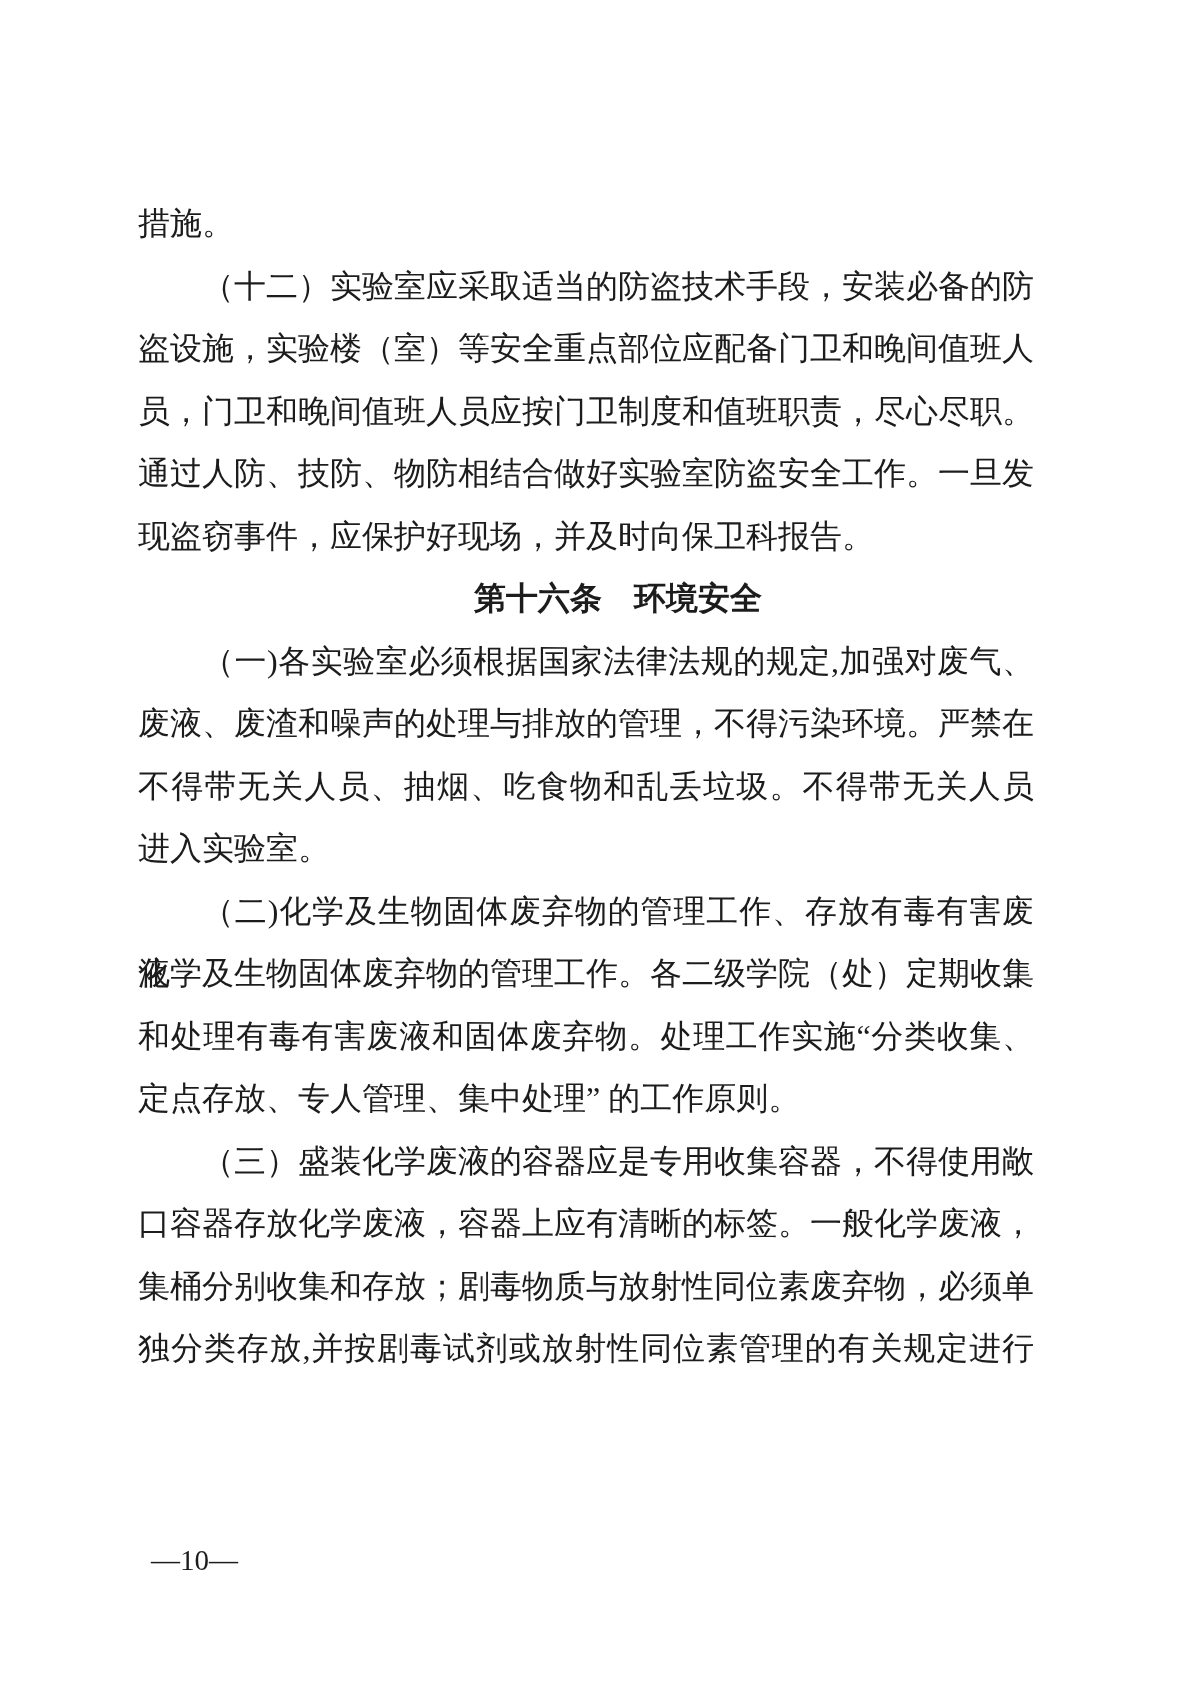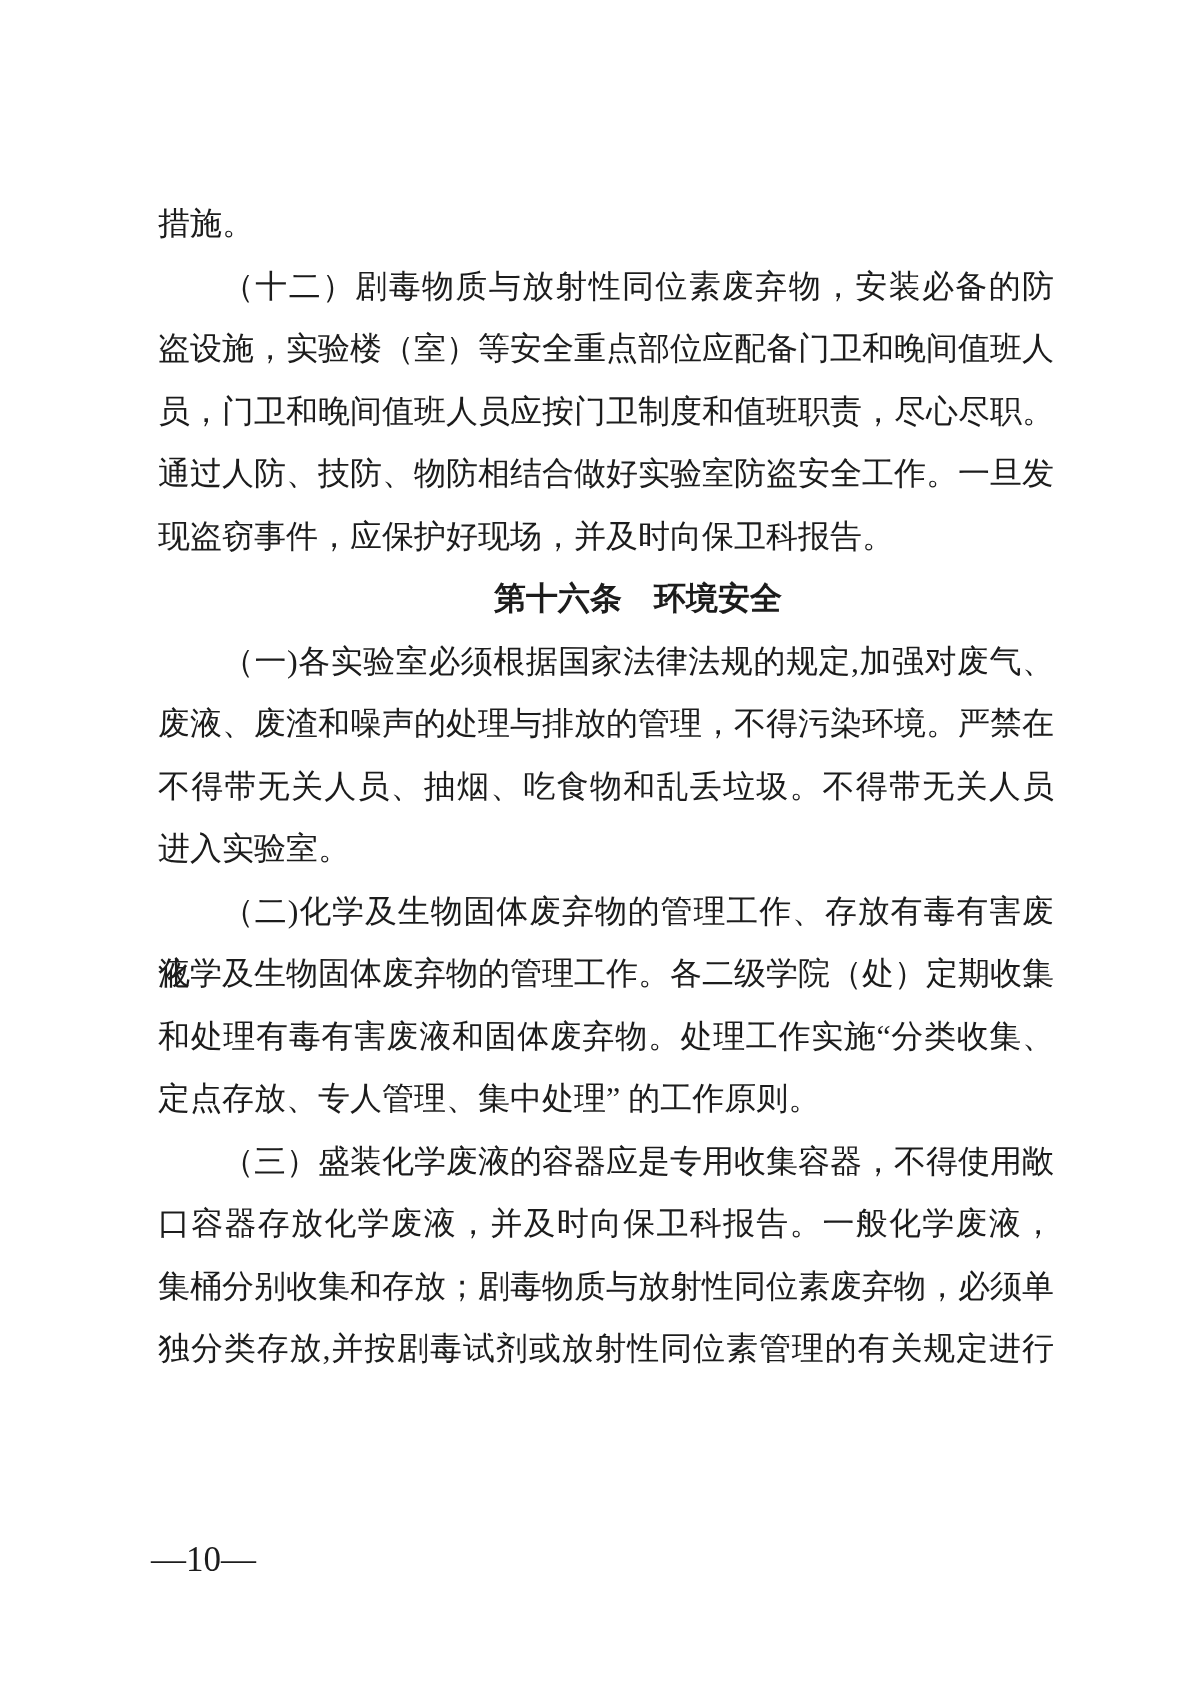--- a/index.html
+++ b/index.html
@@ -10,21 +10,21 @@
     font-family: "Liberation Serif", "DejaVu Serif", serif;
     color: #1c1c1c;
     overflow: hidden;
   }
   .page {
     position: absolute; inset: 0;
     background: #ffffff;
   }
   .body-text {
     position: absolute;
-    left: 158px;
+    left: 138px;
     top: 192px;
     width: 896px;
   }
   .line {
     height: 62.5px;
     line-height: 62.5px;
     font-size: 32px;
     letter-spacing: 0;
     text-align: left;
   }
@@ -35,44 +35,44 @@
   }
   
   .indent { text-indent: 64px; }
   .heading { font-weight: bold; text-align: center; }
   .footer {
     position: absolute;
     left: 151px;
     top: 1538px;
     height: 44px;
     line-height: 44px;
-    font-size: 35px;
+    font-size: 29px;
     color: #1c1c1c;
   }
 </style>
 </head>
 <body>
 
 <div class="page">
   <div class="body-text">
     <div class="line">措施。</div>
-    <div class="line fill indent">（十二）剧毒物质与放射性同位素废弃物，安装必备的防</div>
+    <div class="line fill indent">（十二）实验室应采取适当的防盗技术手段，安装必备的防</div>
     <div class="line fill">盗设施，实验楼（室）等安全重点部位应配备门卫和晚间值班人</div>
     <div class="line fill">员，门卫和晚间值班人员应按门卫制度和值班职责，尽心尽职。</div>
     <div class="line fill">通过人防、技防、物防相结合做好实验室防盗安全工作。一旦发</div>
     <div class="line">现盗窃事件，应保护好现场，并及时向保卫科报告。</div>
     <div class="line heading indent">第十六条　环境安全</div>
     <div class="line fill indent">（一)各实验室必须根据国家法律法规的规定,加强对废气、</div>
     <div class="line fill">废液、废渣和噪声的处理与排放的管理，不得污染环境。严禁在</div>
     <div class="line fill">不得带无关人员、抽烟、吃食物和乱丢垃圾。不得带无关人员</div>
     <div class="line">进入实验室。</div>
     <div class="line fill indent">（二)化学及生物固体废弃物的管理工作、存放有毒有害废液、</div>
     <div class="line fill">化学及生物固体废弃物的管理工作。各二级学院（处）定期收集</div>
     <div class="line fill">和处理有毒有害废液和固体废弃物。处理工作实施“分类收集、</div>
     <div class="line">定点存放、专人管理、集中处理” 的工作原则。</div>
     <div class="line fill indent">（三）盛装化学废液的容器应是专用收集容器，不得使用敞</div>
-    <div class="line fill">口容器存放化学废液，并及时向保卫科报告。一般化学废液，</div>
+    <div class="line fill">口容器存放化学废液，容器上应有清晰的标签。一般化学废液，</div>
     <div class="line fill">集桶分别收集和存放；剧毒物质与放射性同位素废弃物，必须单</div>
     <div class="line fill">独分类存放,并按剧毒试剂或放射性同位素管理的有关规定进行</div>
   </div>
 
   <div class="footer">—10—</div>
 </div>
 
 </body></html>

